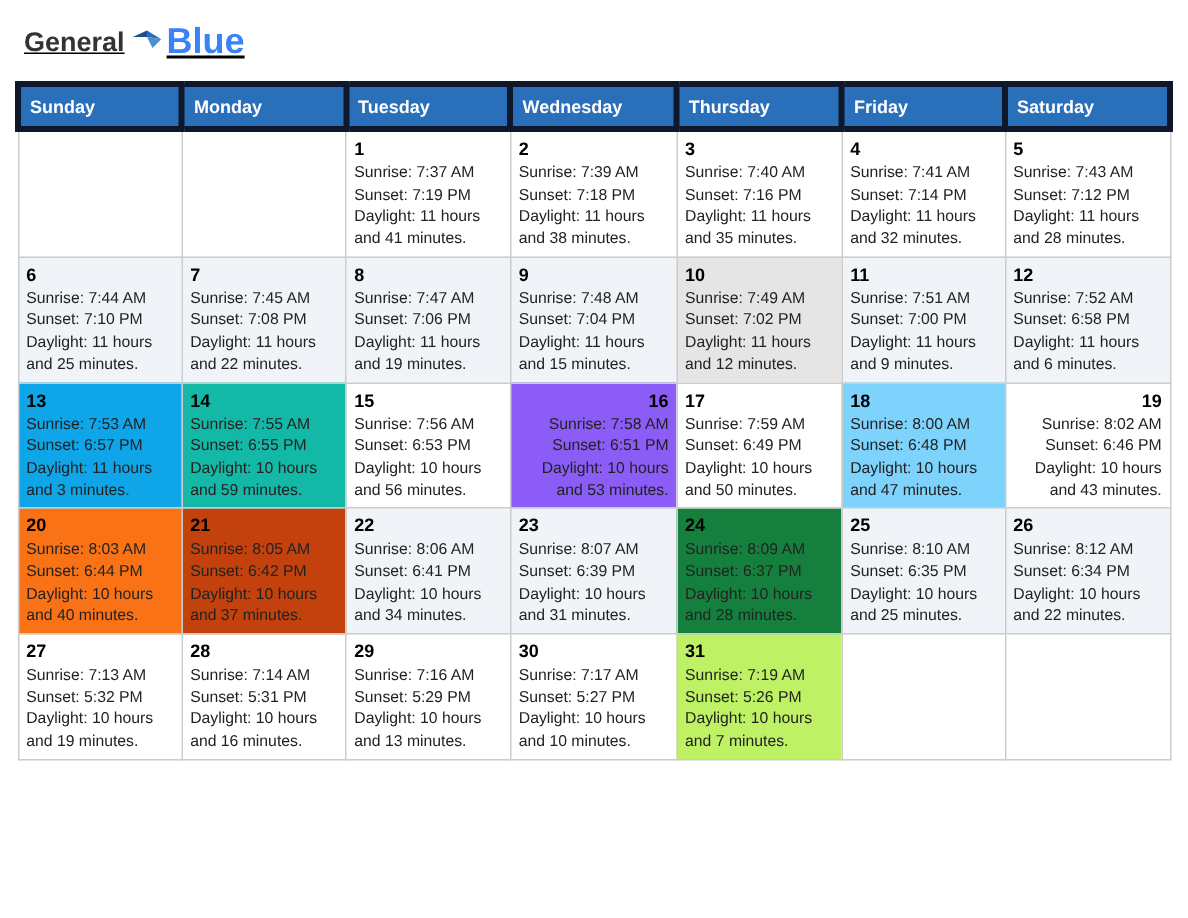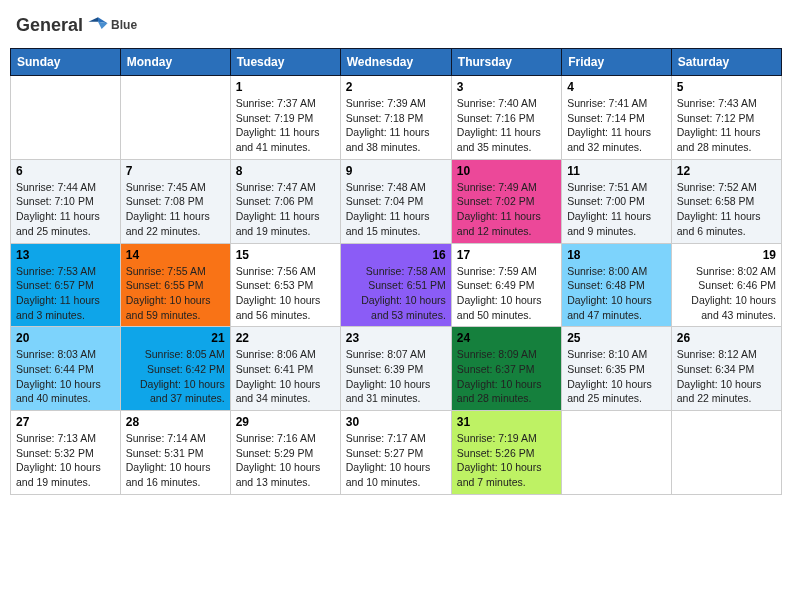--- a/index.html
+++ b/index.html
@@ -9,20 +9,21 @@
       width: 792px;
       min-height: 612px;
       padding: 10px;
     }
     .header {
       display: flex;
       justify-content: space-between;
       align-items: flex-end;
       margin-bottom: 8px;
       padding: 4px 6px;
+      text-decoration: underline;
     }
     .logo {
       display: flex;
       align-items: center;
       gap: 2px;
     }
     .logo-bird {
       width: 22px;
       height: 22px;
       margin-left: 2px;
@@ -44,21 +45,21 @@
       border-collapse: collapse;
       font-size: 11px;
     }
     .calendar th {
       background: #2a6fba;
       color: #fff;
       text-align: left;
       padding: 6px 6px;
       font-size: 12px;
       font-weight: 600;
-      border: 1px solid #0f172a;
+      border: 4px solid #0f172a;
     }
     .calendar td {
       border: 1px solid #ccc;
       vertical-align: top;
       padding: 4px 5px;
       width: 113px;
       min-height: 80px;
       background: #fff;
     }
     .calendar tr:nth-child(even) td {
@@ -89,21 +90,21 @@
 <body>
 
 <div class="header">
   <div class="logo">
     <span style="font-size:18px;font-weight:bold;color:#333;">General</span>
     <svg class="logo-bird" viewBox="0 0 30 25" xmlns="http://www.w3.org/2000/svg">
       <polygon points="15,2 28,10 15,8" fill="#2a6fba"></polygon>
       <polygon points="15,2 2,8 15,8" fill="#1a4f8a"></polygon>
       <polygon points="15,8 28,10 20,18" fill="#4a8fd0"></polygon>
     </svg>
-    <span style="font-size:12px;font-weight:bold;color:#404040;">Blue</span>
+    <span style="font-size:24px;font-weight:bold;color:#3b82f6;">Blue</span>
   </div>
   <div class="title-block">
     <div class="month-title"></div>
     <div class="location-title"></div>
   </div>
 </div>
 
 <table class="calendar">
   <thead>
     <tr>
@@ -151,39 +152,39 @@
           <div class="day-info">Sunrise: 7:45 AM<br>Sunset: 7:08 PM<br>Daylight: 11 hours and 22 minutes.</div>
         </td>
         <td style="background: rgb(240, 244, 248);">
           <span class="day-number">8</span>
           <div class="day-info">Sunrise: 7:47 AM<br>Sunset: 7:06 PM<br>Daylight: 11 hours and 19 minutes.</div>
         </td>
         <td style="background: rgb(240, 244, 248);">
           <span class="day-number">9</span>
           <div class="day-info">Sunrise: 7:48 AM<br>Sunset: 7:04 PM<br>Daylight: 11 hours and 15 minutes.</div>
         </td>
-        <td style="background: #ec4899; margin-left: 40px;">
+        <td style="background: #e5e5e5; margin-left: 40px;">
           <span class="day-number">10</span>
           <div class="day-info">Sunrise: 7:49 AM<br>Sunset: 7:02 PM<br>Daylight: 11 hours and 12 minutes.</div>
         </td>
         <td style="background: rgb(240, 244, 248);">
           <span class="day-number">11</span>
           <div class="day-info">Sunrise: 7:51 AM<br>Sunset: 7:00 PM<br>Daylight: 11 hours and 9 minutes.</div>
         </td>
         <td style="background: rgb(240, 244, 248);">
           <span class="day-number">12</span>
           <div class="day-info">Sunrise: 7:52 AM<br>Sunset: 6:58 PM<br>Daylight: 11 hours and 6 minutes.</div>
         </td>
       </tr>
       <tr>
         <td style="background: #0ea5e9;">
           <span class="day-number">13</span>
           <div class="day-info">Sunrise: 7:53 AM<br>Sunset: 6:57 PM<br>Daylight: 11 hours and 3 minutes.</div>
         </td>
-        <td style="background: #f97316;">
+        <td style="background: #14b8a6;">
           <span class="day-number">14</span>
           <div class="day-info">Sunrise: 7:55 AM<br>Sunset: 6:55 PM<br>Daylight: 10 hours and 59 minutes.</div>
         </td>
         <td style="background: rgb(255, 255, 255); margin-left: 32px;">
           <span class="day-number">15</span>
           <div class="day-info">Sunrise: 7:56 AM<br>Sunset: 6:53 PM<br>Daylight: 10 hours and 56 minutes.</div>
         </td>
         <td style="background: #8b5cf6; text-align: right;">
           <span class="day-number">16</span>
           <div class="day-info">Sunrise: 7:58 AM<br>Sunset: 6:51 PM<br>Daylight: 10 hours and 53 minutes.</div>
@@ -195,25 +196,25 @@
         <td style="background: #7dd3fc;">
           <span class="day-number">18</span>
           <div class="day-info">Sunrise: 8:00 AM<br>Sunset: 6:48 PM<br>Daylight: 10 hours and 47 minutes.</div>
         </td>
         <td style="background: rgb(255, 255, 255); text-align: right;">
           <span class="day-number">19</span>
           <div class="day-info">Sunrise: 8:02 AM<br>Sunset: 6:46 PM<br>Daylight: 10 hours and 43 minutes.</div>
         </td>
       </tr>
       <tr>
-        <td style="background: #7dd3fc;">
+        <td style="background: #f97316;">
           <span class="day-number">20</span>
           <div class="day-info">Sunrise: 8:03 AM<br>Sunset: 6:44 PM<br>Daylight: 10 hours and 40 minutes.</div>
         </td>
-        <td style="background: #0ea5e9; text-align: right;">
+        <td style="background: #c2410c;">
           <span class="day-number">21</span>
           <div class="day-info">Sunrise: 8:05 AM<br>Sunset: 6:42 PM<br>Daylight: 10 hours and 37 minutes.</div>
         </td>
         <td style="background: rgb(240, 244, 248);">
           <span class="day-number">22</span>
           <div class="day-info">Sunrise: 8:06 AM<br>Sunset: 6:41 PM<br>Daylight: 10 hours and 34 minutes.</div>
         </td>
         <td style="background: rgb(240, 244, 248); margin-left: 18px;">
           <span class="day-number">23</span>
           <div class="day-info">Sunrise: 8:07 AM<br>Sunset: 6:39 PM<br>Daylight: 10 hours and 31 minutes.</div>

